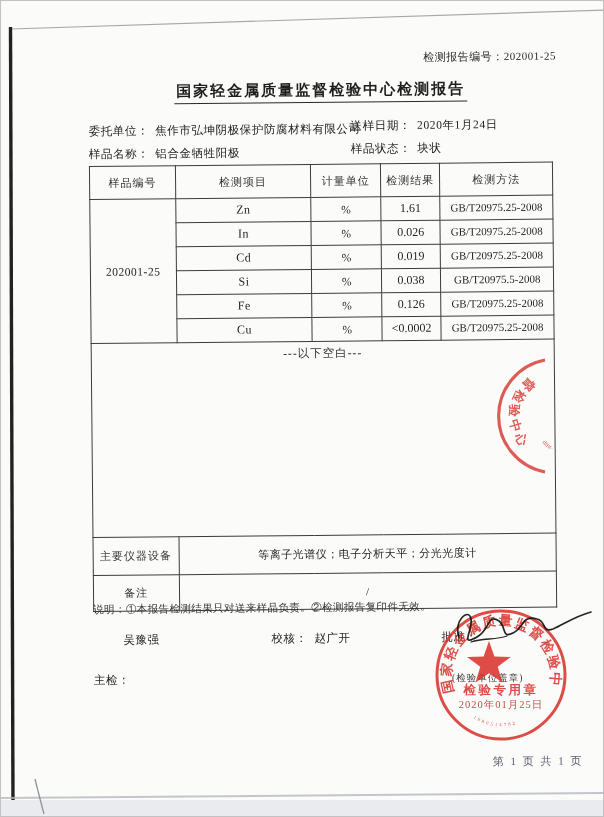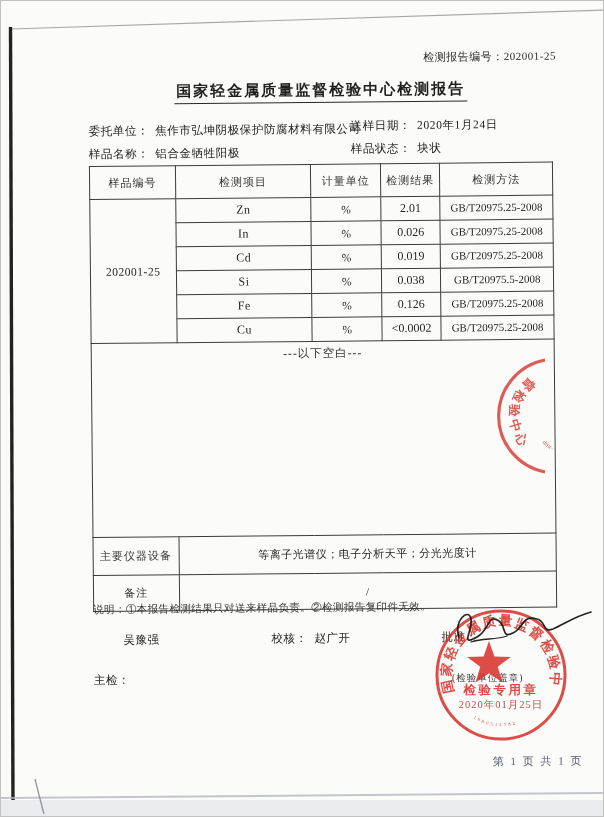--- a/index.html
+++ b/index.html
@@ -84,21 +84,21 @@
         <th>样品编号</th>
         <th>检测项目</th>
         <th>计量单位</th>
         <th>检测结果</th>
         <th>检测方法</th>
       </tr>
       <tr class="data-row">
         <td class="sample-no" rowspan="6">202001-25</td>
         <td class="item">Zn</td>
         <td class="unit">%</td>
-        <td class="result">2.01</td>
+        <td class="result">1.61</td>
         <td class="method">GB/T20975.25-2008</td>
       </tr>
       <tr class="data-row">
         <td class="item">In</td>
         <td class="unit">%</td>
         <td class="result">0.026</td>
         <td class="method">GB/T20975.25-2008</td>
       </tr>
       <tr class="data-row">
         <td class="item">Cd</td>

